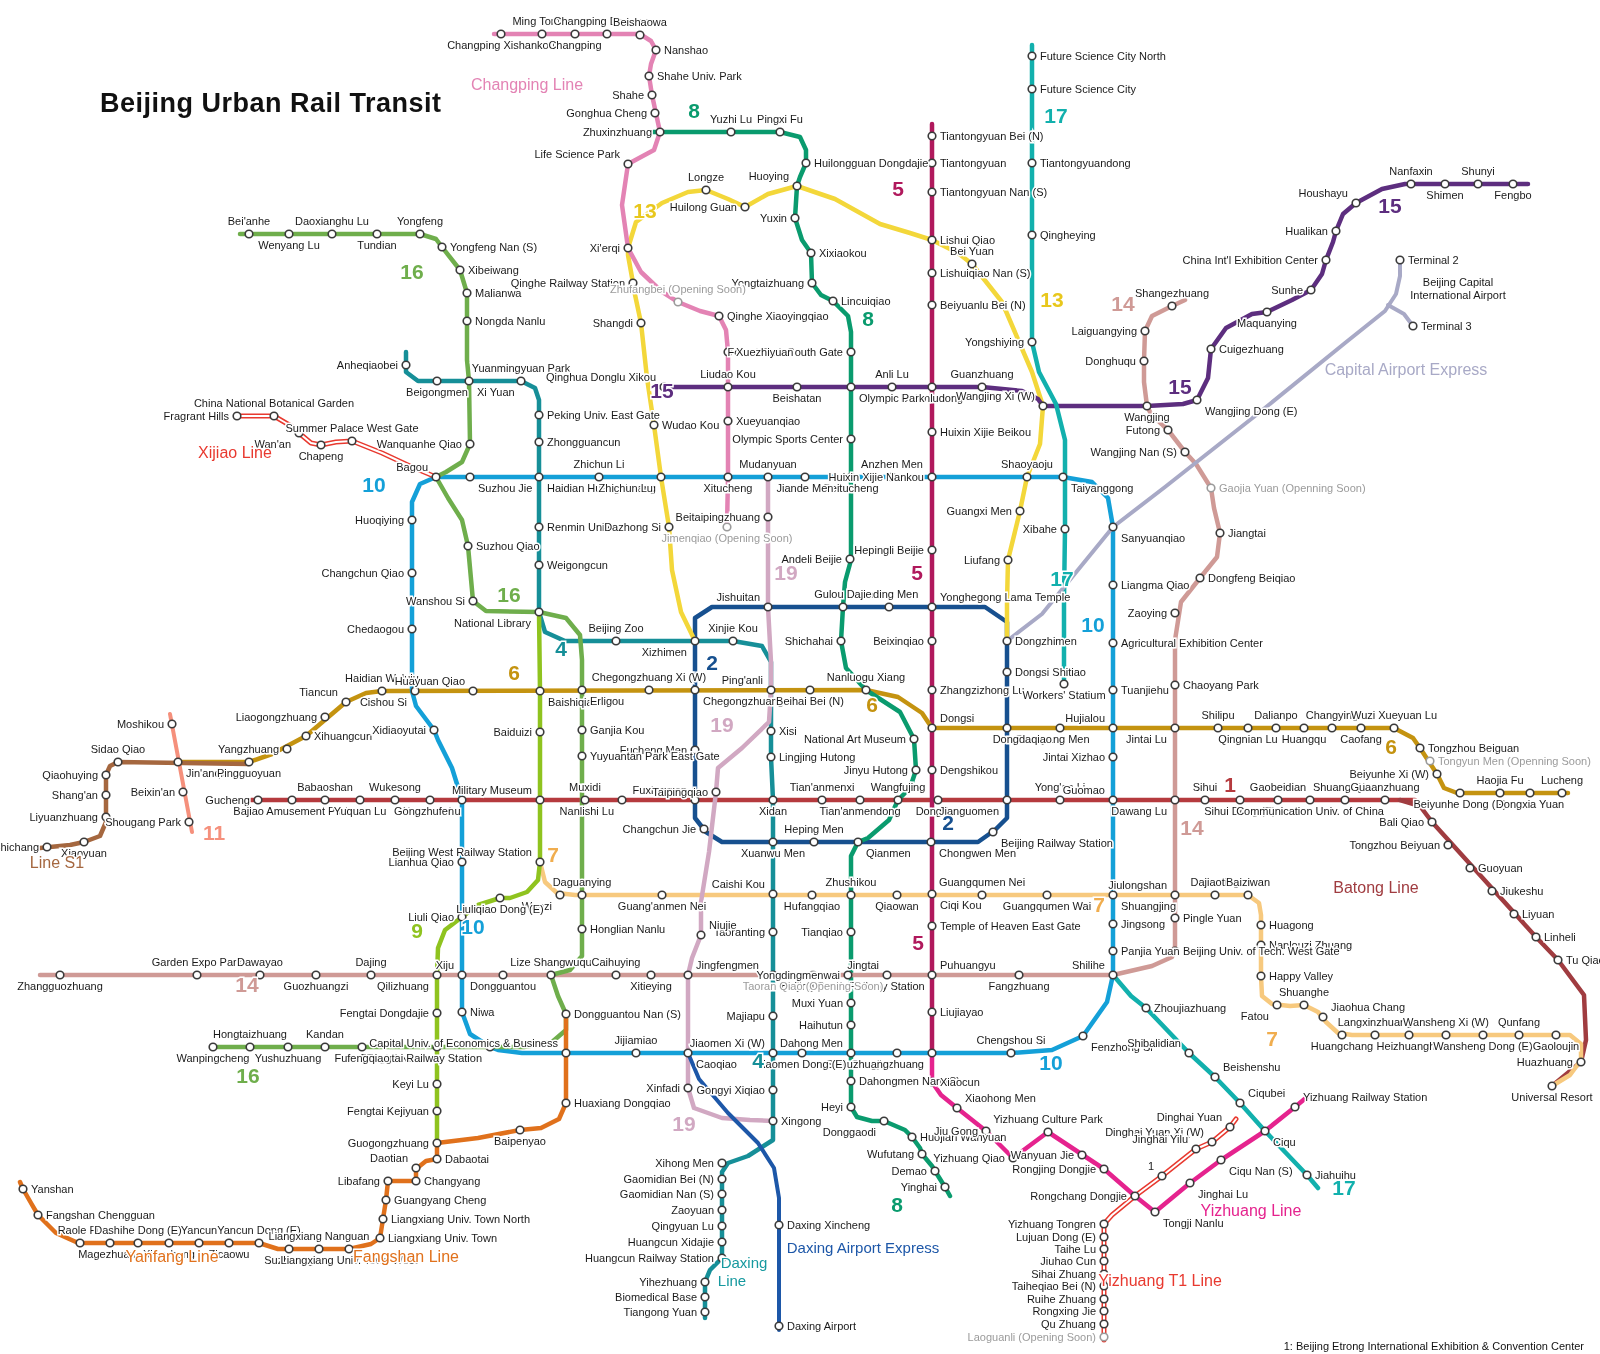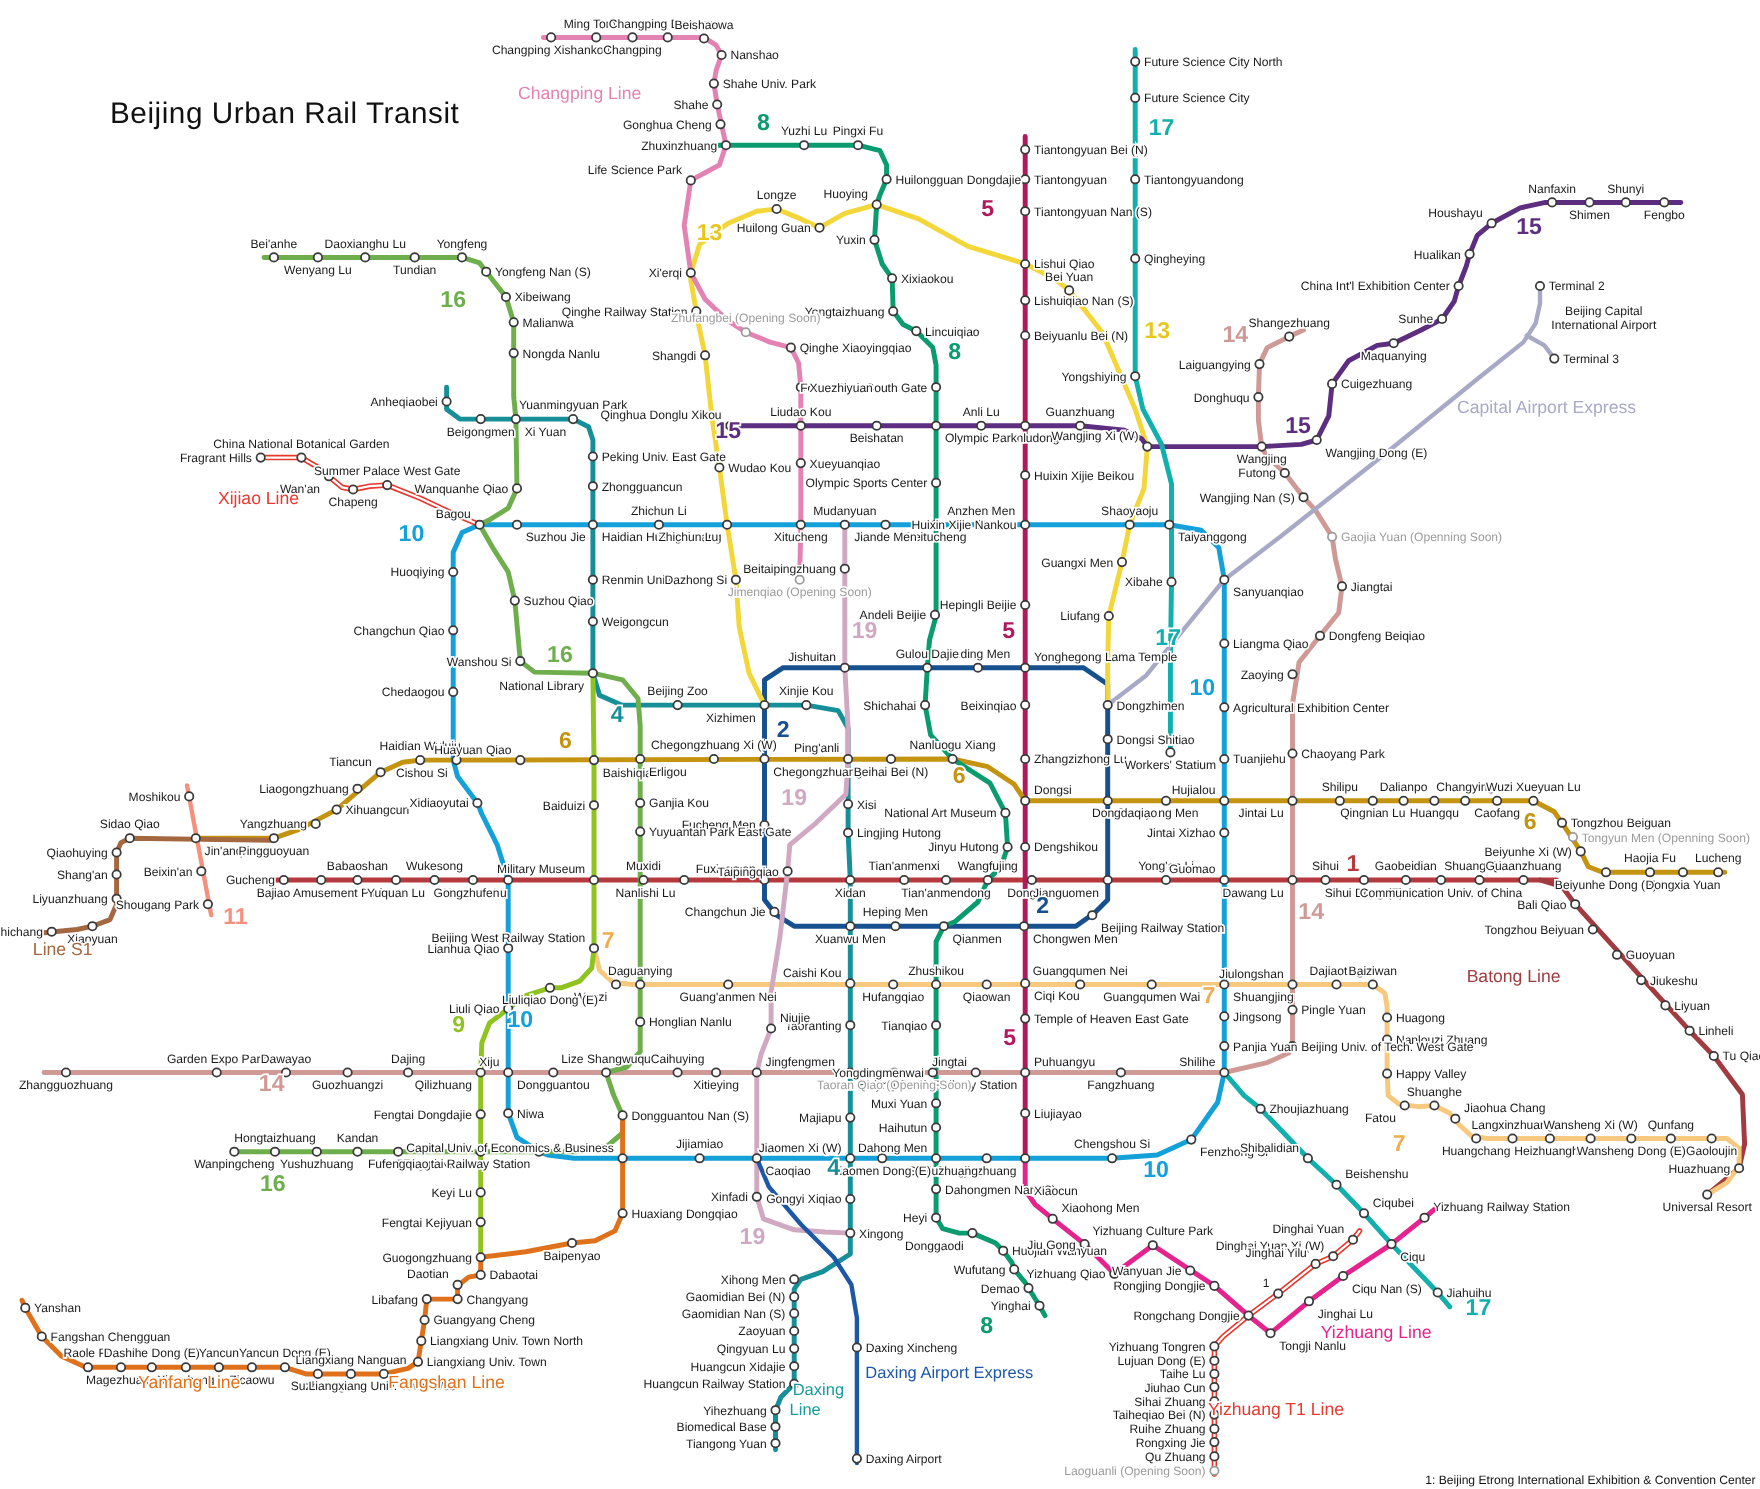--- a/index.html
+++ b/index.html
@@ -1,20 +1,20 @@
 <!DOCTYPE html>
 <html><head>
 <meta charset="utf-8">
 <style>
   html,body{margin:0;padding:0;background:#fff;}
   body{width:1600px;height:1354px;position:relative;font-family:"Liberation Sans","DejaVu Sans",sans-serif;overflow:hidden;}
   #map-wrap{position:absolute;inset:0;}
   svg{display:block;}
-  #page-title{position:absolute;left:100px;top:88px;font-size:27px;font-weight:400;color:#111;letter-spacing:.5px;}
-  #footnote{position:absolute;right:4px;bottom:2px;font-size:11px;color:#111;}
+  #page-title{position:absolute;left:100px;top:88px;font-size:27px;font-weight:700;color:#111;letter-spacing:.5px;}
+  #footnote{position:absolute;right:16px;bottom:2px;font-size:11px;color:#111;}
 </style>
 </head>
 <body>
 
 <div id="map-wrap">
   <svg id="map-svg" xmlns="http://www.w3.org/2000/svg" width="1600" height="1354" viewBox="0 0 1600 1354" style="background: rgb(255, 255, 255);">
       <g>
         <path d="M246 800 L1415 800" fill="none" stroke="#b53a3e" stroke-width="4.5" stroke-linecap="round" stroke-linejoin="round"></path>
         <path d="M1400 800 L1420 806 L1432 822 L1536 937 L1558 960 L1584 995 L1586 1040 L1581 1062 L1552 1086" fill="none" stroke="#a03c40" stroke-width="4.5" stroke-linecap="round" stroke-linejoin="round"></path>
         <path d="M695 641 L695 618 L712 607 L768 607 L932 607 L985 607 L1007 622 L1007 641 L1007 800 L1007 818 L995 830 L978 842 L931 842 L773 842 L722 842 L706 832 L695 818 L695 800 L695 641" fill="none" stroke="#17508f" stroke-width="4.5" stroke-linecap="round" stroke-linejoin="round"></path>

